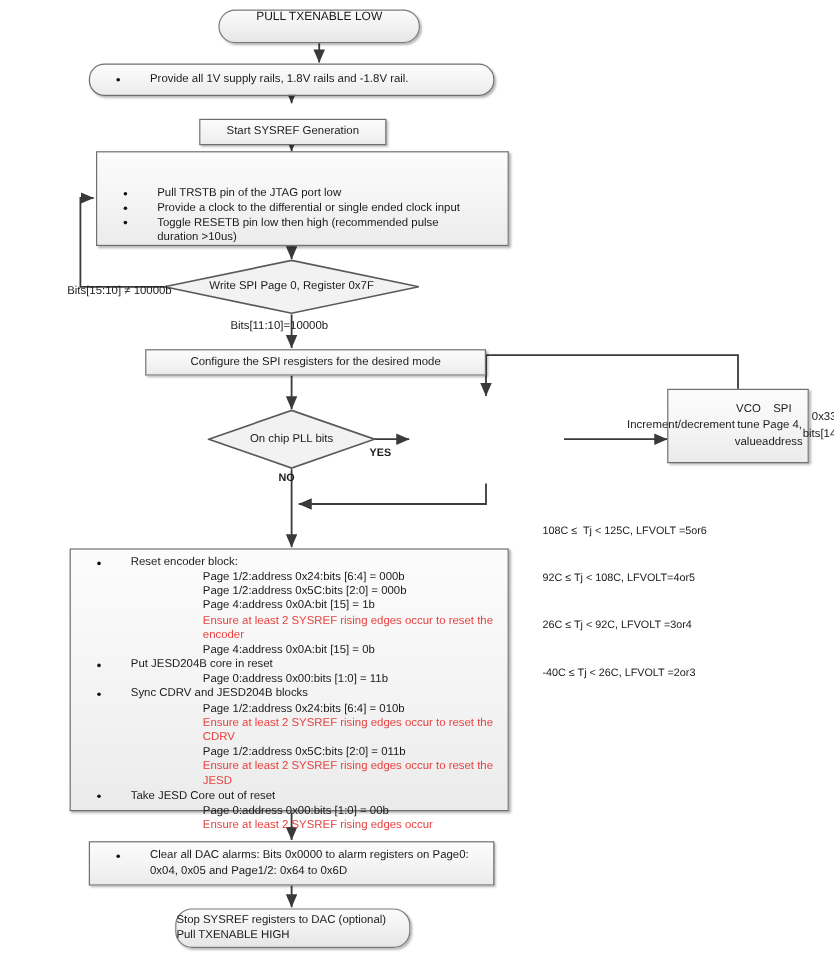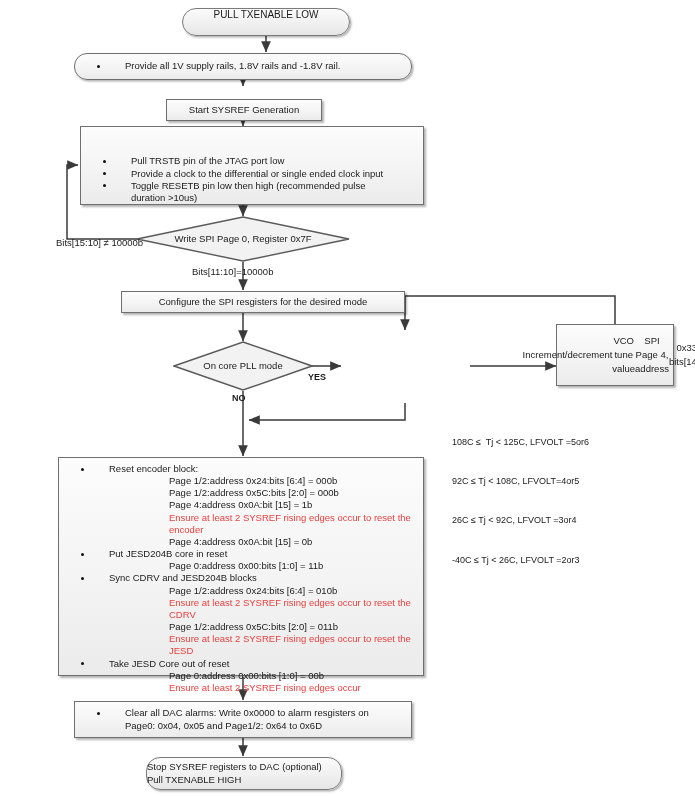--- a/index.html
+++ b/index.html
@@ -134,21 +134,21 @@
 
   <div class="node process center txt" style="left:121px;top:291px;width:284px;height:22px;">
     <span>Configure the SPI resgisters for the desired mode</span>
   </div>
 
   <div class="diamond" style="left:173px;top:341px;width:140px;height:50px;">
     <svg class="shape" viewBox="0 0 140 50" preserveAspectRatio="none">
       <polygon points="70,1 139,25 70,49 1,25" fill="#f2f2f2" stroke="#5a5a5a" stroke-width="1.4"></polygon>
     </svg>
     <div class="label txt">
-      <span>On core PLL mode</span>
+      <span>On chip PLL bits</span>
     </div>
   </div>
 
   <div class="freetext txt" style="left:308px;top:372px;font-weight:bold;font-size:9px;">YES</div>
   <div class="freetext txt" style="left:232px;top:393px;font-weight:bold;font-size:9px;">NO</div>
 
 
   <div class="node process center txt" style="left:556px;top:324px;width:118px;height:62px;flex-direction:row;line-height:1.45;">
     <span>Increment/decrement</span>
     <span>VCO tune value</span>
@@ -187,21 +187,21 @@
       <li>
         <span>Take JESD Core out of reset</span>
         <span class="sub">Page 0:address 0x00:bits [1:0] = 00b</span>
         <span class="sub red">Ensure at least 2 SYSREF rising edges occur</span>
       </li>
     </ul>
   </div>
 
   <div class="node process txt" style="left:74px;top:701px;width:338px;height:37px;">
     <ul class="bl" style="width:100%;">
-      <li style="padding-right:20px;">Clear all DAC alarms: Write 0x0000 to alarm resgisters on Page0: 0x04, 0x05 and Page1/2: 0x64 to 0x6D</li>
+      <li style="padding-right:20px;">Clear all DAC alarms: Bits 0x0000 to alarm registers on Page0: 0x04, 0x05 and Page1/2: 0x64 to 0x6D</li>
     </ul>
   </div>
 
   <div class="node terminator txt" style="left:146px;top:757px;width:196px;height:33px;flex-direction:column;line-height:1.35;">
     <span>Stop SYSREF registers to DAC (optional)</span>
     <span>Pull TXENABLE HIGH</span>
   </div>
 
 </div>
 

